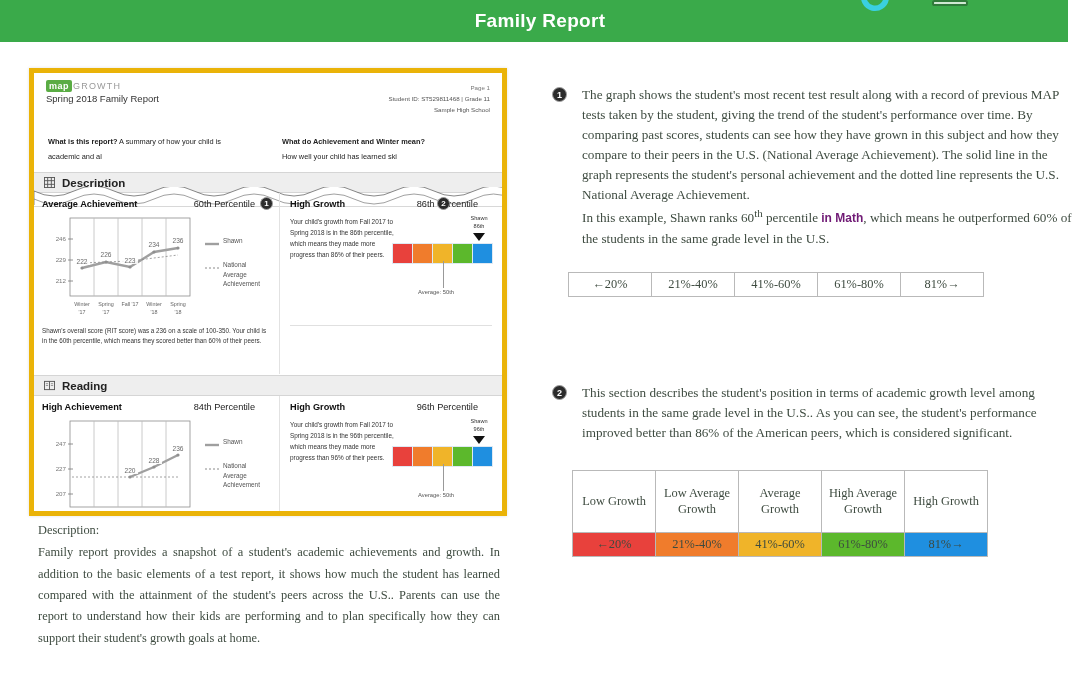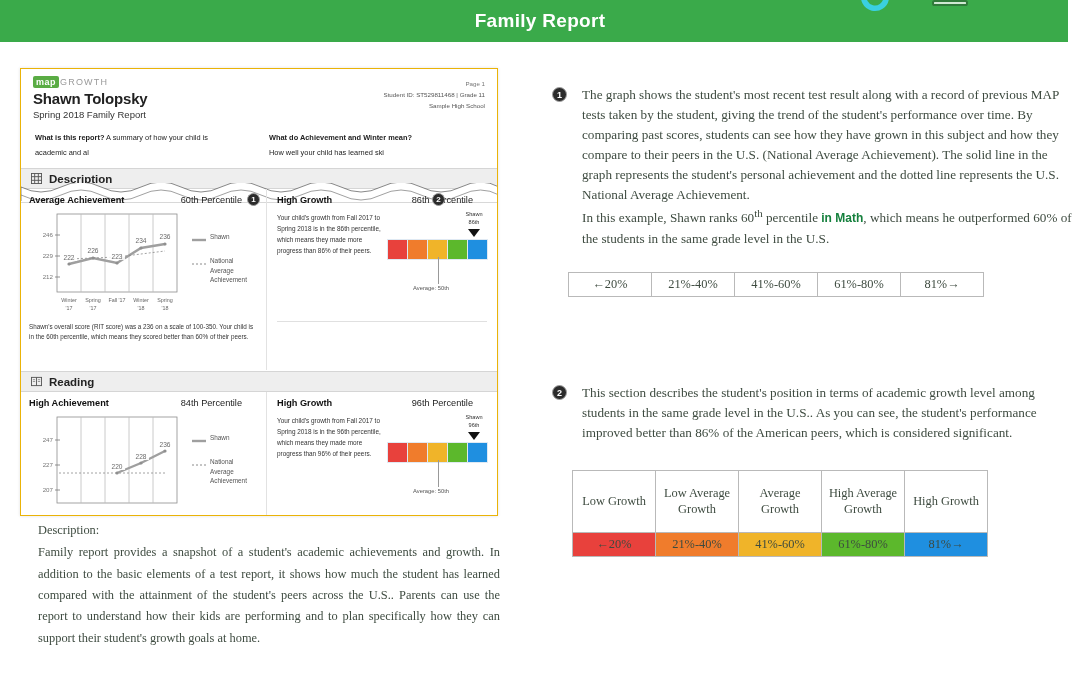--- a/index.html
+++ b/index.html
@@ -24,22 +24,22 @@
     font-size:19px; font-weight:bold; letter-spacing:.3px;
   }
   .banner-icons{
     position:absolute; right:58px; top:-18px; width:160px; height:38px;
   }
   .ic-refresh{ position:absolute; left:10px; top:0; width:30px; height:30px; }
   .ic-laptop{ position:absolute; left:78px; top:-2px; width:40px; height:34px; }
 
   
   .report{
-    position:absolute; left:20px; top:68px; width:478px; height:448px;
-    background:#ffffff; border:1px solid #eab308;
+    position:absolute; left:29px; top:68px; width:478px; height:448px;
+    background:#ffffff; border:5px solid #eab308;
     box-shadow:0 0 3px rgba(0,0,0,.12);
     overflow:hidden;
   }
   .rc-head{ position:relative; padding:8px 12px 0 12px; height:64px; }
   .logo{ font-family:"Liberation Sans", sans-serif; font-size:9px; letter-spacing:.5px; }
   .logo .map{
     background:#5aac44; color:#fff; font-weight:bold; padding:1px 3px 1px 3px;
     border-radius:2px; font-size:9px;
   }
   .logo .growth{ color:#9a9a9a; letter-spacing:1.2px; margin-left:1px; }
@@ -142,21 +142,21 @@
   .note-num{
     position:absolute; left:0; top:2px; width:15px; height:15px; border-radius:50%;
     background:#2b2b2b; color:#fff; font-family:"Liberation Sans", sans-serif;
     font-size:9px; font-weight:bold; display:flex; align-items:center; justify-content:center;
     border:1px solid #a0a0a0;
   }
   .note-body{
     margin-left:30px; font-family:"Liberation Serif", serif; font-size:13.2px;
     color:#3d4a3f; line-height:1.52;
   }
-  .note-body .hl{ font-family:"Liberation Sans", sans-serif; font-weight:bold; font-size:12px; color:#15803d; }
+  .note-body .hl{ font-family:"Liberation Sans", sans-serif; font-weight:bold; font-size:12px; color:#701a75; }
   .note1{ left:552px; top:85px; width:528px; }
   .note2{ left:552px; top:383px; width:520px; }
 
   table.grid{ border-collapse:collapse; position:absolute; }
   table.grid td{
     border:1px solid #b9b9b9; text-align:center;
     font-family:"Liberation Serif", serif; color:#3d4a3f;
   }
   table.grid td.hdr{ font-size:12.4px; line-height:1.28; padding:5px 4px; }
   table.grid td.val{ font-size:12.4px; padding:4px 4px; }
@@ -186,21 +186,20 @@
     </svg>
   </div>
 </div>
 
 <div class="report">
 
   <div class="rc-head">
     <div class="logo">
       <span class="map">map</span><span class="growth">GROWTH</span>
     </div>
-    <div class="stu-name">Shawn Tolopsky</div>
     <div class="stu-sub">Spring 2018  Family Report</div>
     <div class="rc-meta">
       <div class="pg">Page 1</div>
       <div>Student ID: ST529811468  |  Grade 11</div>
       <div>Sample High School</div>
     </div>
   </div>
 
   <div class="faq">
     <div class="faq-col c1">

